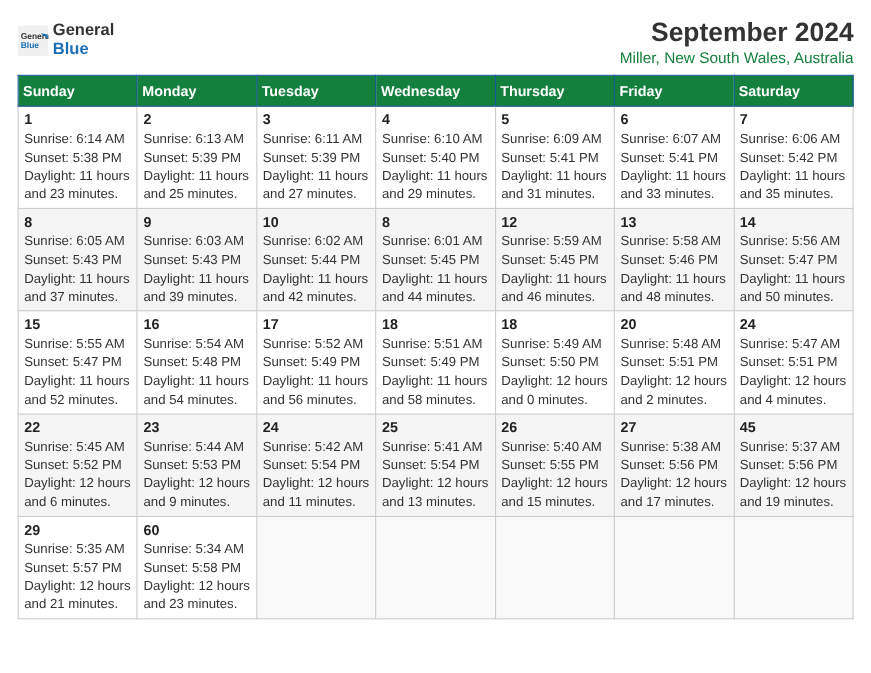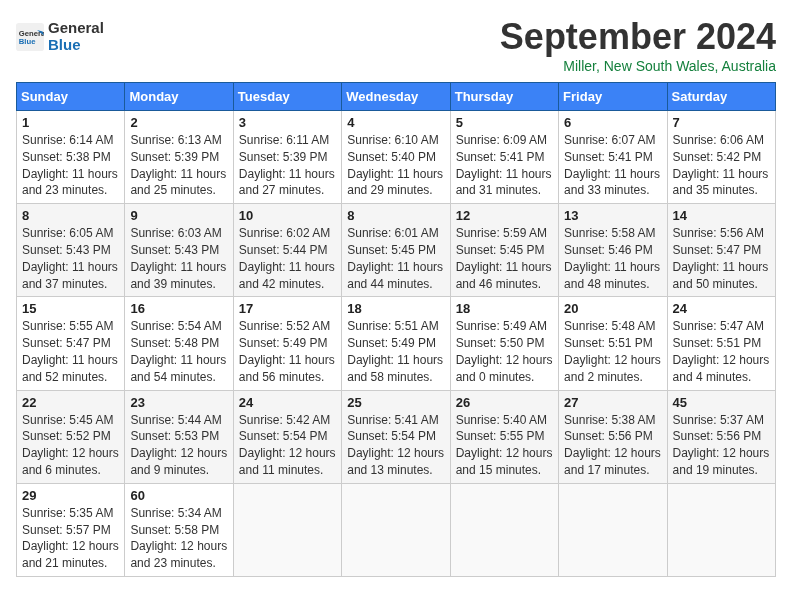--- a/index.html
+++ b/index.html
@@ -23,35 +23,35 @@
     }
     .logo-icon {
       width: 28px;
       height: 28px;
       margin-right: 4px;
     }
     .title-block {
       text-align: right;
     }
     .month-year {
-      font-size: 36px;
+      font-size: 24px;
       font-weight: bold;
       color: #333;
     }
     .location {
       font-size: 14px;
       color: #15803d;
     }
     .calendar {
       width: 100%;
       border-collapse: collapse;
       font-size: 11px;
     }
     .calendar th {
-      background: #3b82f6;
+      background: #15803d;
       color: #fff;
       padding: 6px 4px;
       text-align: left;
       font-size: 13px;
       font-weight: bold;
       border: 1px solid #1a5a9a;
     }
     .calendar td {
       vertical-align: top;
       border: 1px solid #ccc;

